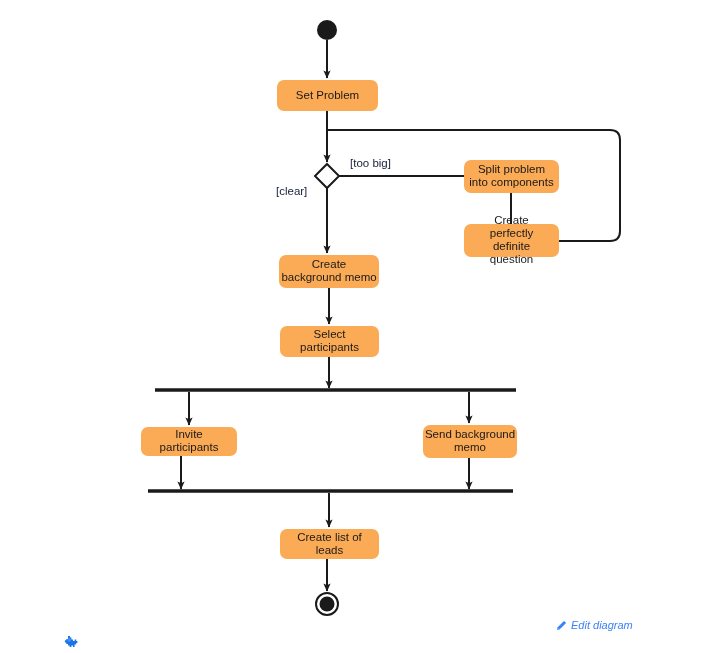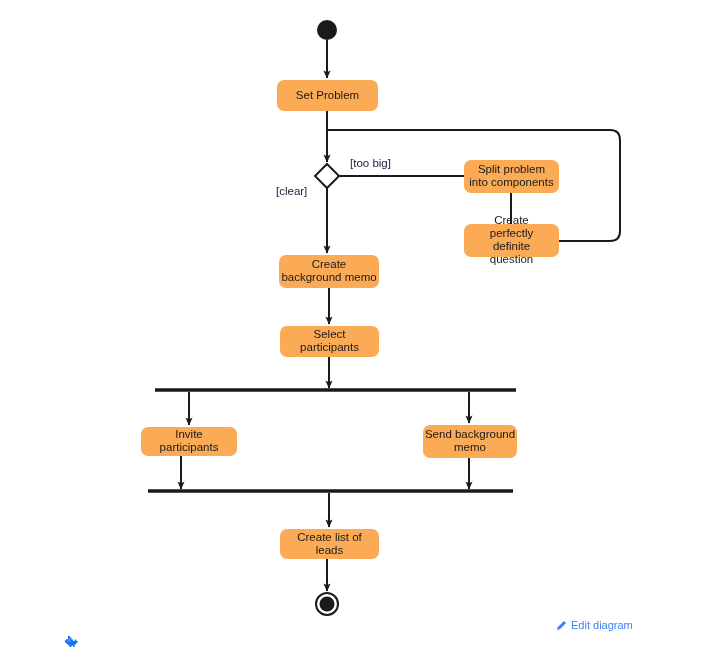--- a/index.html
+++ b/index.html
@@ -64,20 +64,21 @@
     top: 619px;
     display: flex;
     align-items: center;
     gap: 4px;
     font-family: "Liberation Sans", sans-serif;
     font-size: 11px;
     color: #3b82f6;
     text-decoration: none;
     cursor: pointer;
     white-space: nowrap;
+    font-style: italic;
   }
   .edit-link .pencil-icon {
     display: inline-block;
     width: 11px;
     height: 11px;
     line-height: 11px;
   }
   .edit-link-label { line-height: 12px; }
   .ext-badge {
     position: absolute;

